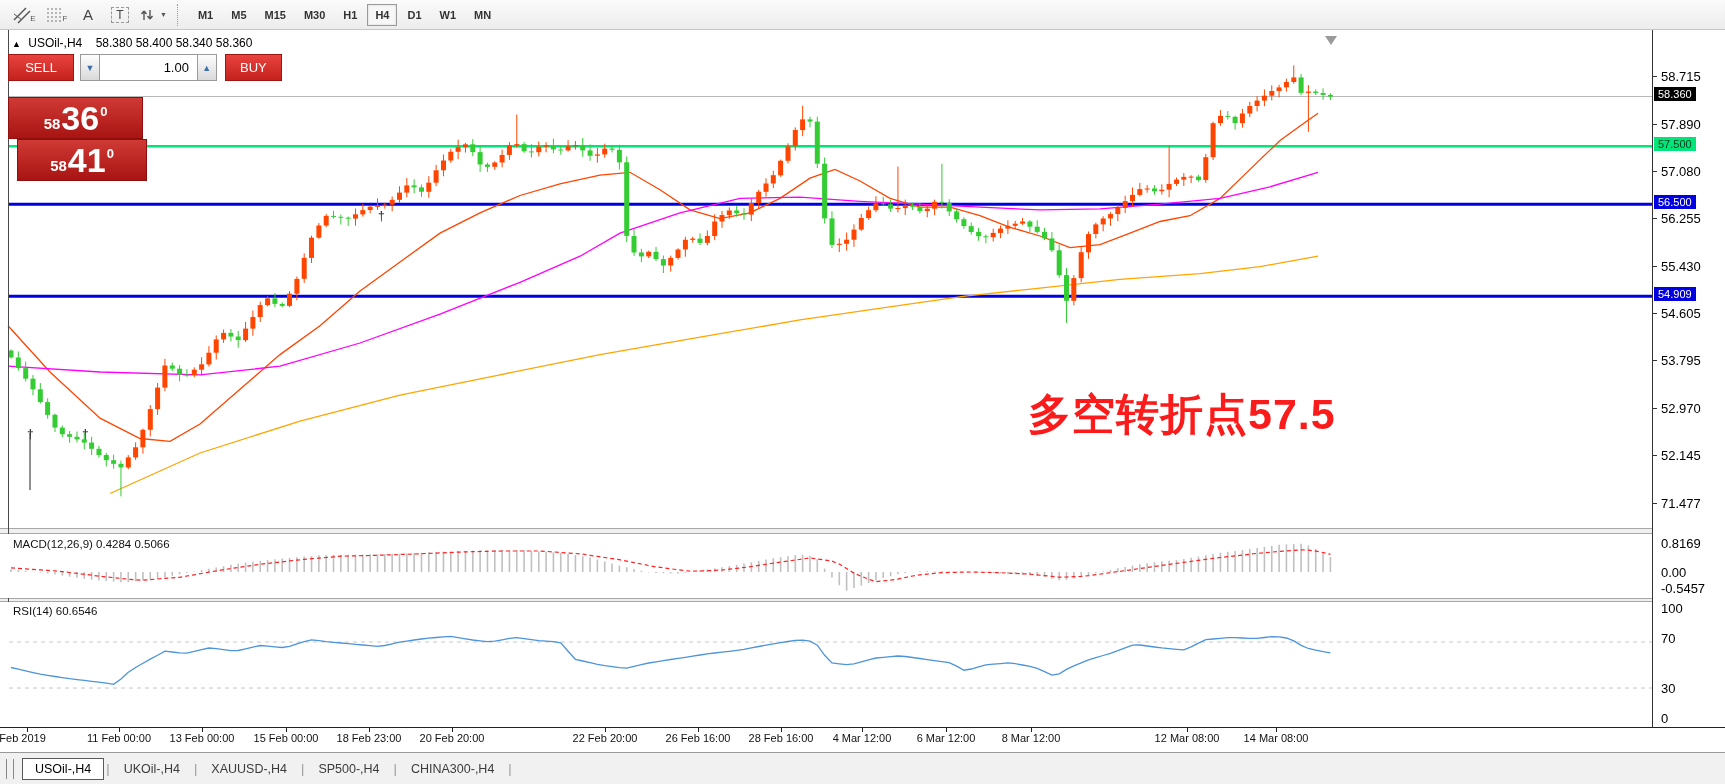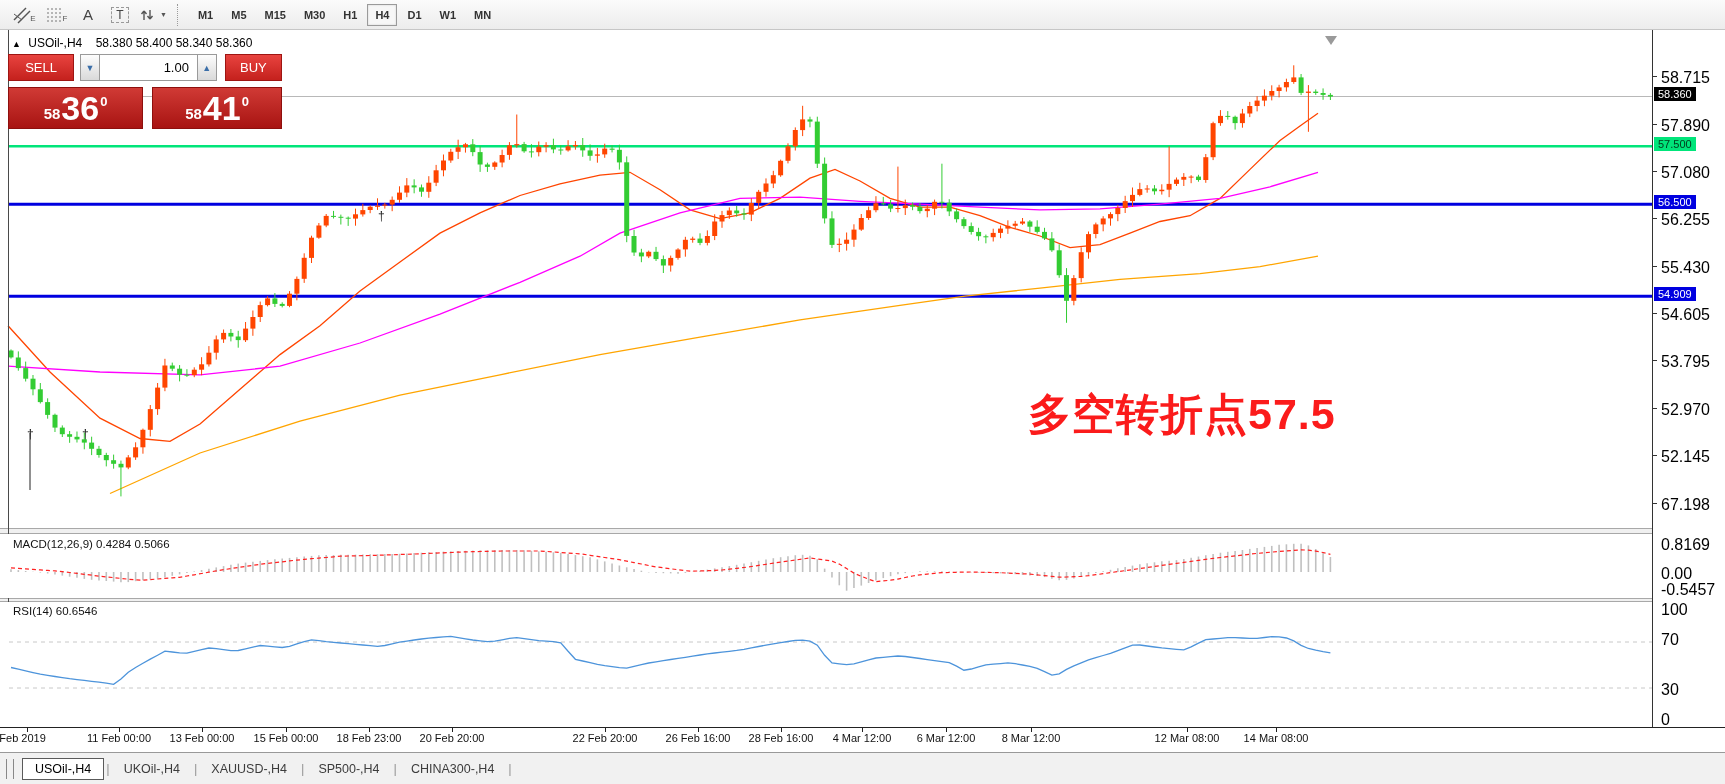--- a/index.html
+++ b/index.html
@@ -37,21 +37,21 @@
   #macd-label { top:538px; }
   #rsi-label  { top:605px; }
 
   .symbol-info { position:absolute; left:12px; top:36px; font-size:12px; color:#000; z-index:6; }
   .symbol-info .tri { font-size:9px; margin-right:4px; }
   .symbol-info b { font-weight:normal; margin-right:10px; }
 
   
   #price-axis { position:absolute; left:1652px; top:30px; width:73px; height:697px;
     border-left:1px solid #333; background:#fff; }
-  .tick-label { position:absolute; left:8px; font-size:16px; color:#000; white-space:nowrap; }
+  .tick-label { position:absolute; left:8px; font-size:13px; color:#000; white-space:nowrap; }
   .tick-mark { position:absolute; left:0; width:4px; height:1px; background:#333; }
   .axis-badge { position:absolute; left:1px; font-size:11px; padding:1px 4px; white-space:nowrap; }
 
   
   #time-axis { position:absolute; left:0; top:727px; width:1725px; height:25px;
     border-top:1px solid #222; background:#fff; }
   .date-label { position:absolute; top:4px; font-size:11px; color:#111; white-space:nowrap;
     transform:translateX(-50%); }
   .date-tick { position:absolute; top:0; width:1px; height:4px; background:#222; }
 
@@ -62,21 +62,21 @@
     display:flex; align-items:center; justify-content:center;
     background:linear-gradient(#e8433f,#c4211d); border:1px solid #9e1512; }
   .btn-buy { width:58px; margin-left:8px; }
   .spin { width:20px; height:27px; background:linear-gradient(#fdfdfd,#d9d9d9);
     border:1px solid #9a9a9a; color:#3a6ea8; font-size:9px;
     display:flex; align-items:center; justify-content:center; }
   .vol-box { width:97px; height:27px; border:1px solid #9a9a9a; border-left:none; border-right:none;
     background:#fff; font-size:13px; color:#000; text-align:right; padding-right:8px;
     font-family:"Liberation Sans", sans-serif; }
   .spin-dn { margin-left:6px; }
-  .tp-row2 { display:flex; margin-top:6px; }
+  .tp-row2 { display:flex; margin-top:16px;flex-direction:column; }
   .price-box { height:42px; color:#fff; display:flex; align-items:center; justify-content:center;
     background:linear-gradient(#d03a35,#a81412); border:1px solid #8e0f0d; }
   .pb-left { width:135px; } .pb-right { width:130px; margin-left:9px; }
   .pb-small { font-size:15px; font-weight:bold; margin-top:10px; }
   .pb-big { font-size:34px; font-weight:bold; line-height:1; margin:0 1px; }
   .pb-sup { font-size:13px; font-weight:bold; margin-top:-14px; }
 
   
   .annotation { position:absolute; left:1028px; top:386px; font-size:43px; font-weight:bold;
     color:#fb1b1b; z-index:4; letter-spacing:1px; }
@@ -766,21 +766,21 @@
       <div class="tick-label" style="top: 229px;">55.430</div>
       <div class="tick-mark" style="top: 283px;"></div>
       <div class="tick-label" style="top: 276px;">54.605</div>
       <div class="tick-mark" style="top: 330px;"></div>
       <div class="tick-label" style="top: 323px;">53.795</div>
       <div class="tick-mark" style="top: 378px;"></div>
       <div class="tick-label" style="top: 371px;">52.970</div>
       <div class="tick-mark" style="top: 425px;"></div>
       <div class="tick-label" style="top: 418px;">52.145</div>
       <div class="tick-mark" style="top: 473px;"></div>
-      <div class="tick-label" style="top: 466px;">67.198</div>
+      <div class="tick-label" style="top: 466px;">71.477</div>
       <div class="axis-badge" style="top: 57px; background: rgb(0, 0, 0); color: rgb(255, 255, 255);">58.360</div>
       <div class="axis-badge" style="top: 107px; background: rgb(0, 229, 122); color: rgb(0, 64, 32);">57.500</div>
       <div class="axis-badge" style="top: 165px; background: rgb(0, 0, 224); color: rgb(255, 255, 255);">56.500</div>
       <div class="axis-badge" style="top: 257px; background: rgb(0, 0, 224); color: rgb(255, 255, 255);">54.909</div>
       <div class="tick-label" style="top: 506px;">0.8169</div>
       <div class="tick-label" style="top: 535px;">0.00</div>
       <div class="tick-label" style="top: 551px;">-0.5457</div>
       <div class="tick-label" style="top: 571px;">100</div>
       <div class="tick-label" style="top: 601px;">70</div>
       <div class="tick-label" style="top: 651px;">30</div>

